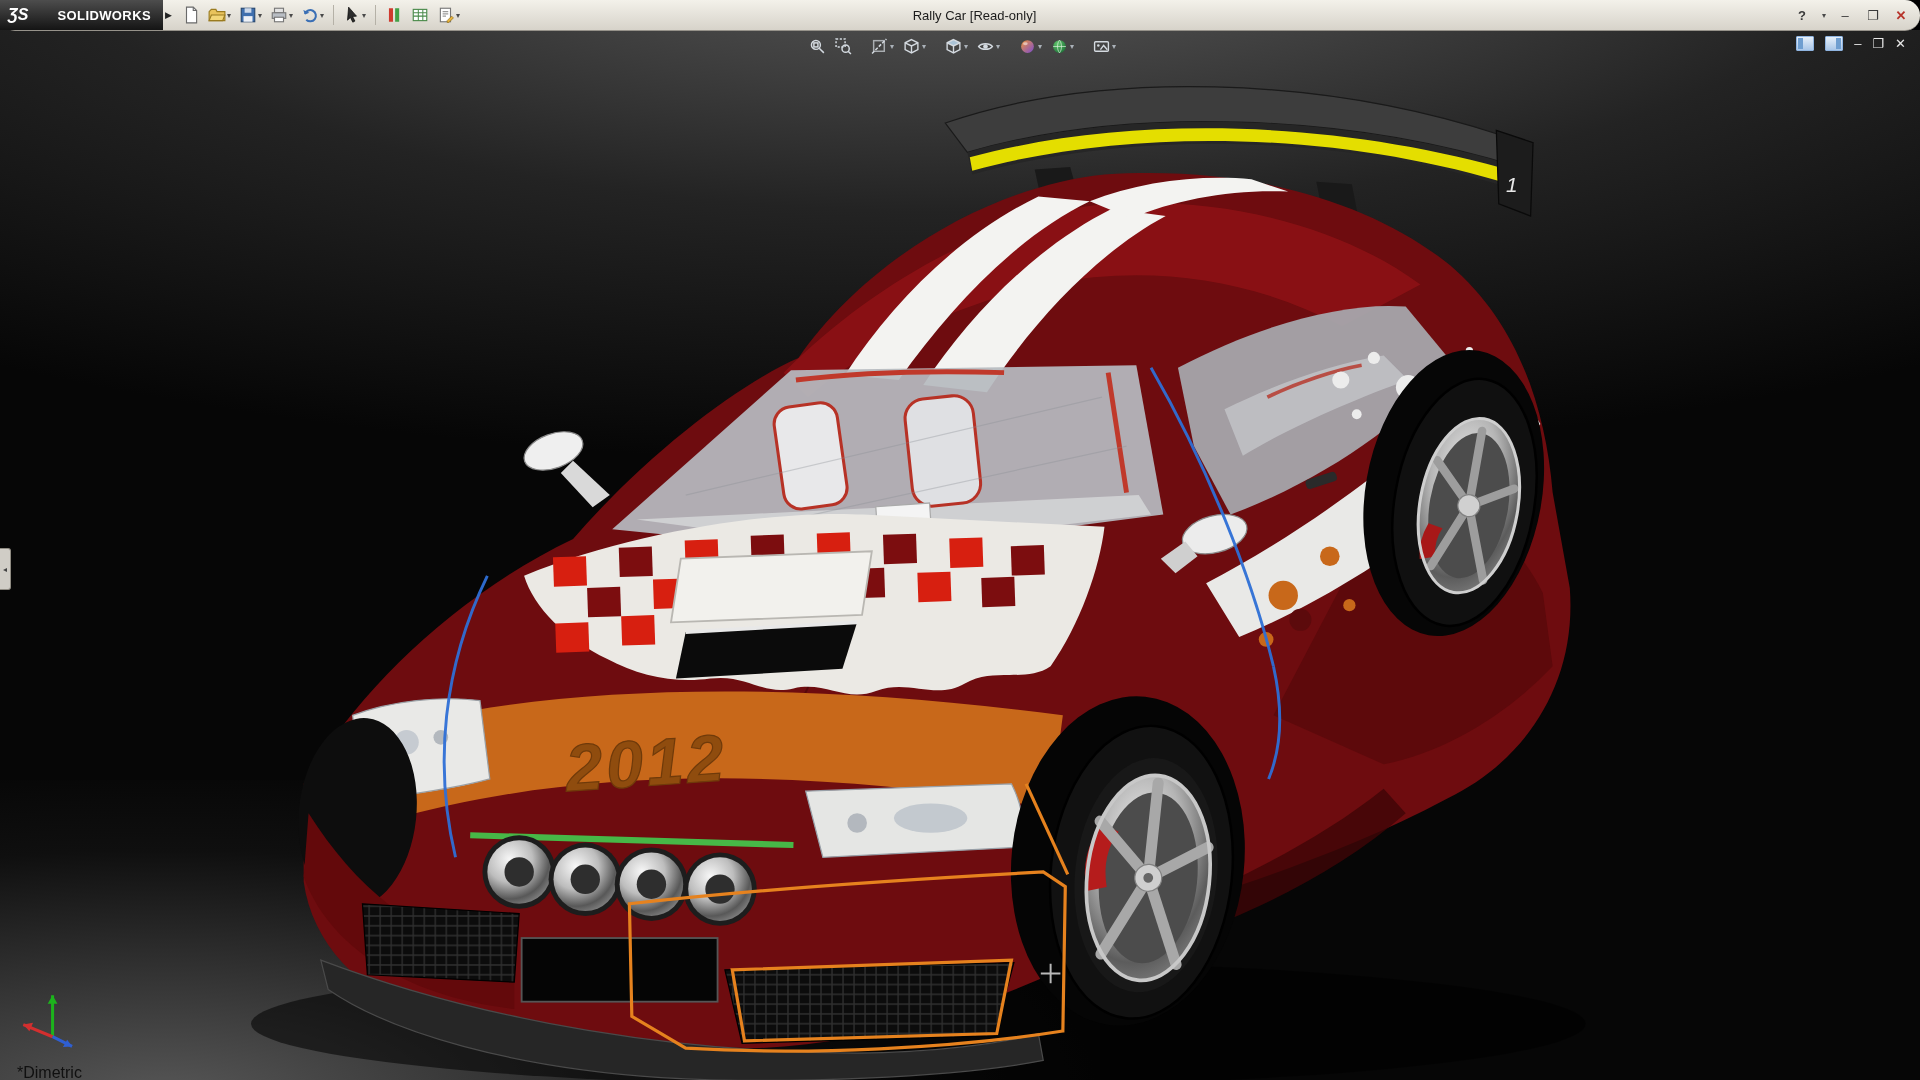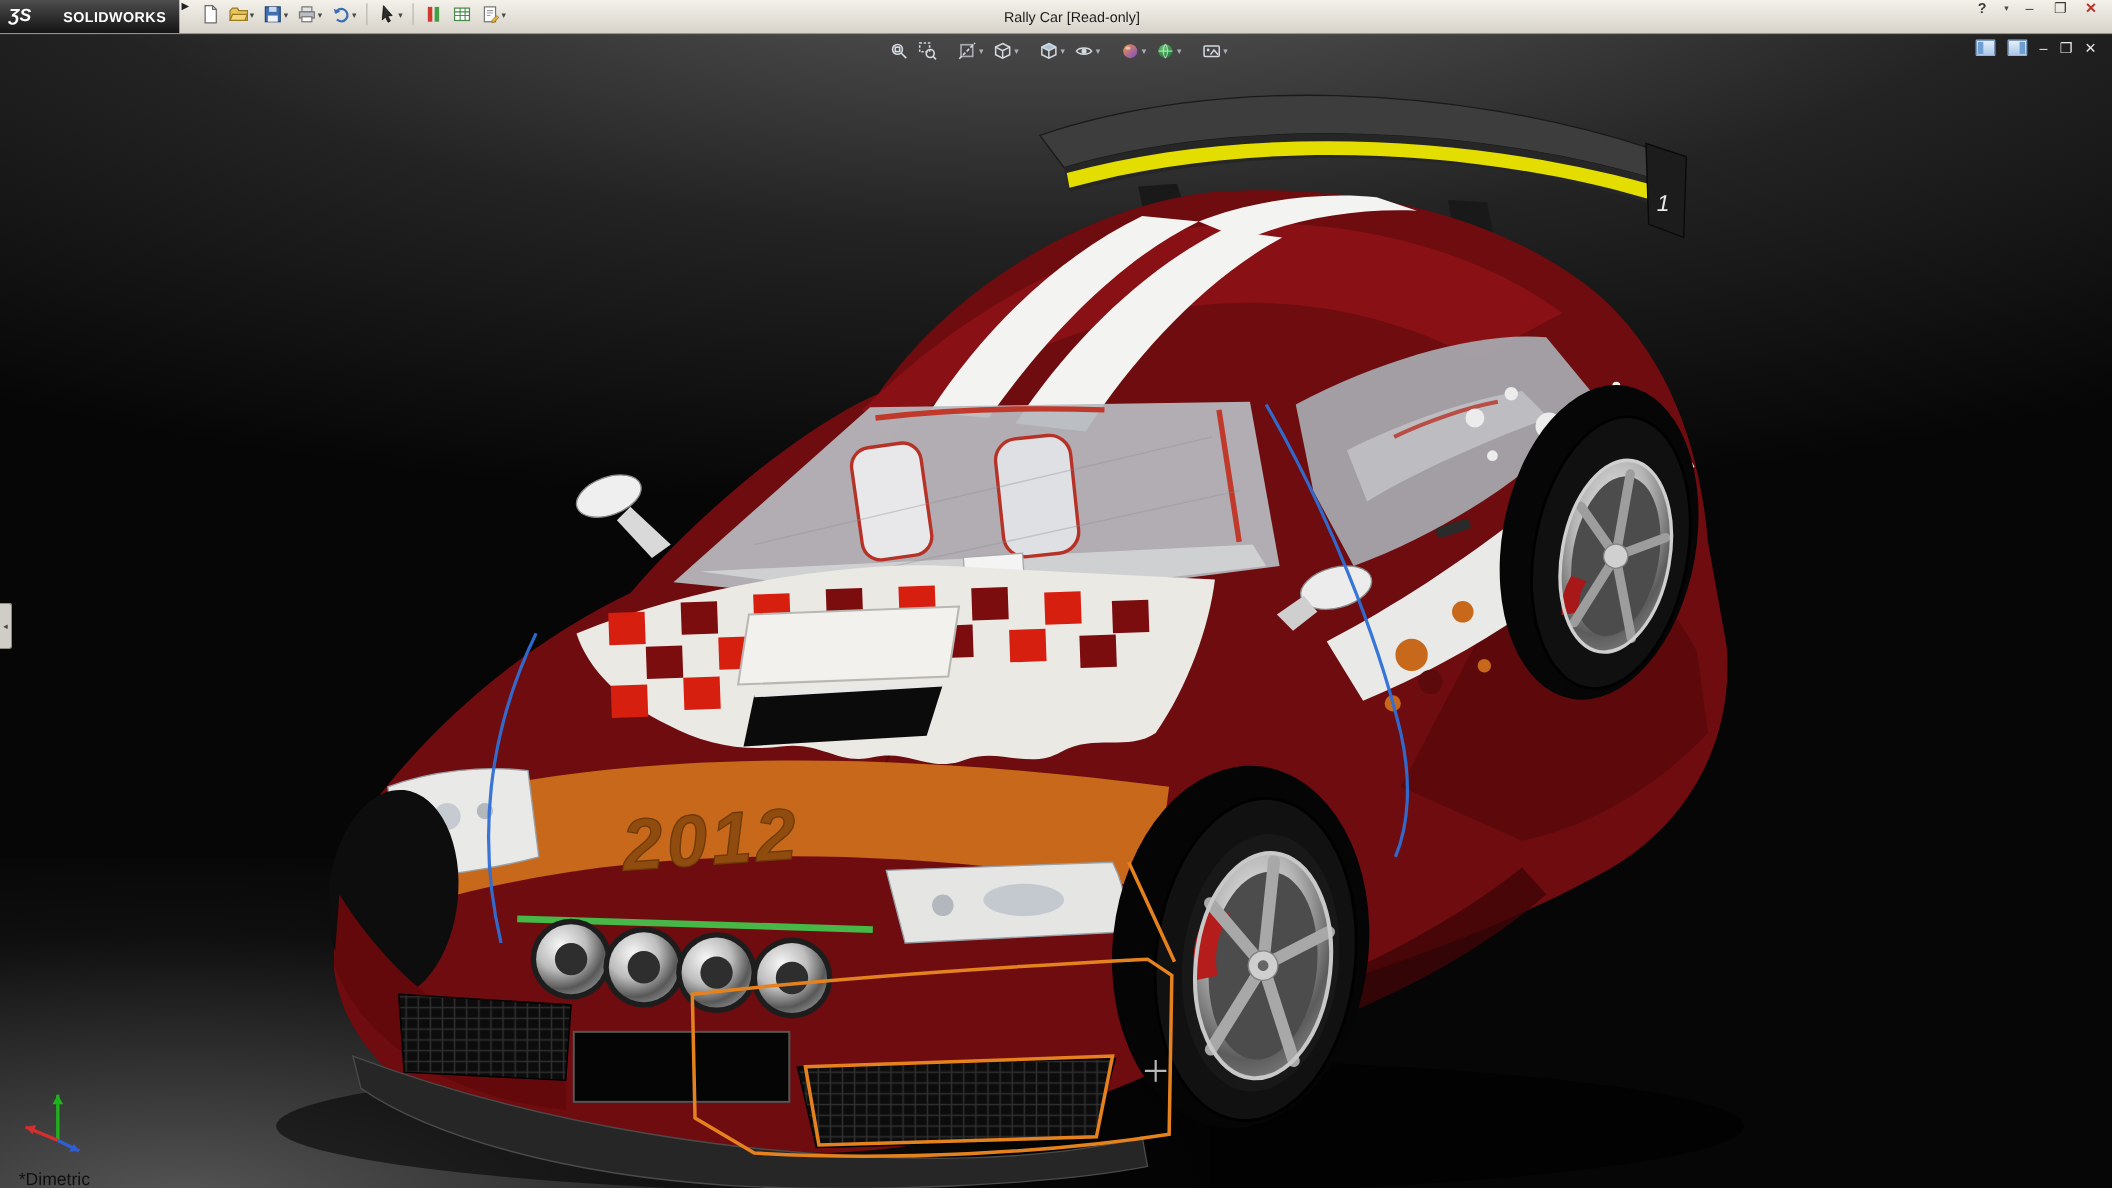--- a/index.html
+++ b/index.html
@@ -1,19 +1,19 @@
 <!DOCTYPE html>
 <html><head>
 <meta charset="utf-8">
 <style>
   html,body{margin:0;padding:0;}
   body{width:1920px;height:1080px;overflow:hidden;background:#000;font-family:"Liberation Sans",sans-serif;position:relative;}
 
   
-  .titlebar{position:absolute;top:0;left:0;right:0;height:30px;background:linear-gradient(#f3f1ea,#d7d3ca);border-bottom:1px solid #96928a;display:flex;align-items:flex-start;z-index:20;}
+  .titlebar{position:absolute;top:0;left:0;right:0;height:30px;background:linear-gradient(#f3f1ea,#d7d3ca);border-bottom:1px solid #96928a;display:flex;align-items:center;z-index:20;border-radius:15px;}
   .logo-block{height:30px;background:linear-gradient(#4d4d4d,#141414);color:#fff;display:flex;align-items:center;padding:0 12px 0 8px;gap:5px;flex:0 0 auto;}
   .logo-mark{font-weight:bold;font-style:italic;font-size:16px;line-height:1;}
   .brand{font-weight:bold;font-size:13px;letter-spacing:.4px;margin-left:24px;}
   .logo-caret{color:#222;font-size:9px;margin:0 4px 0 2px;}
   .tb-group{display:flex;align-items:center;margin-left:2px;}
   .tb-btn{height:24px;display:flex;align-items:center;justify-content:center;padding:0 3px;border:1px solid transparent;border-radius:2px;cursor:default;}
   .tb-btn svg{display:block;}
   .dd{font-size:8px;color:#4a4a4a;margin-left:1px;}
   .tb-sep{width:1px;height:20px;background:#b5b1a7;margin:0 5px;}
   .title-center{position:absolute;left:0;right:0;top:0;height:30px;display:flex;align-items:center;justify-content:center;font-size:13px;color:#1b1b1b;pointer-events:none;padding-left:29px;}

